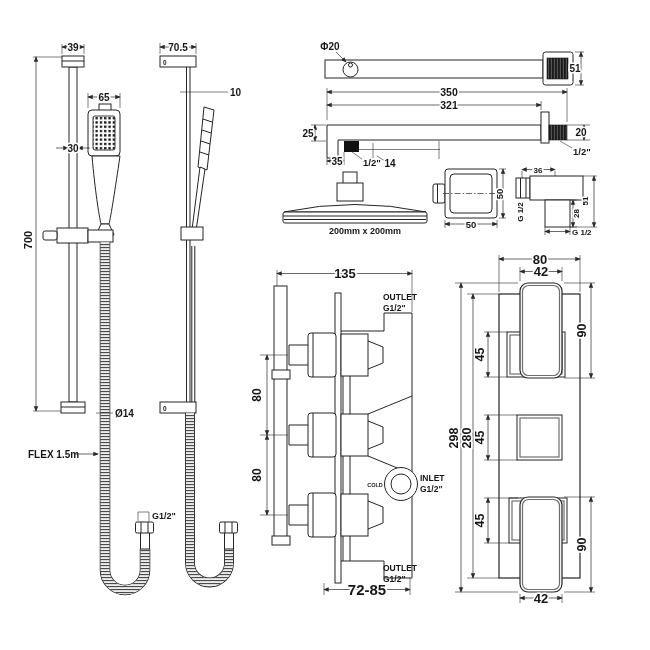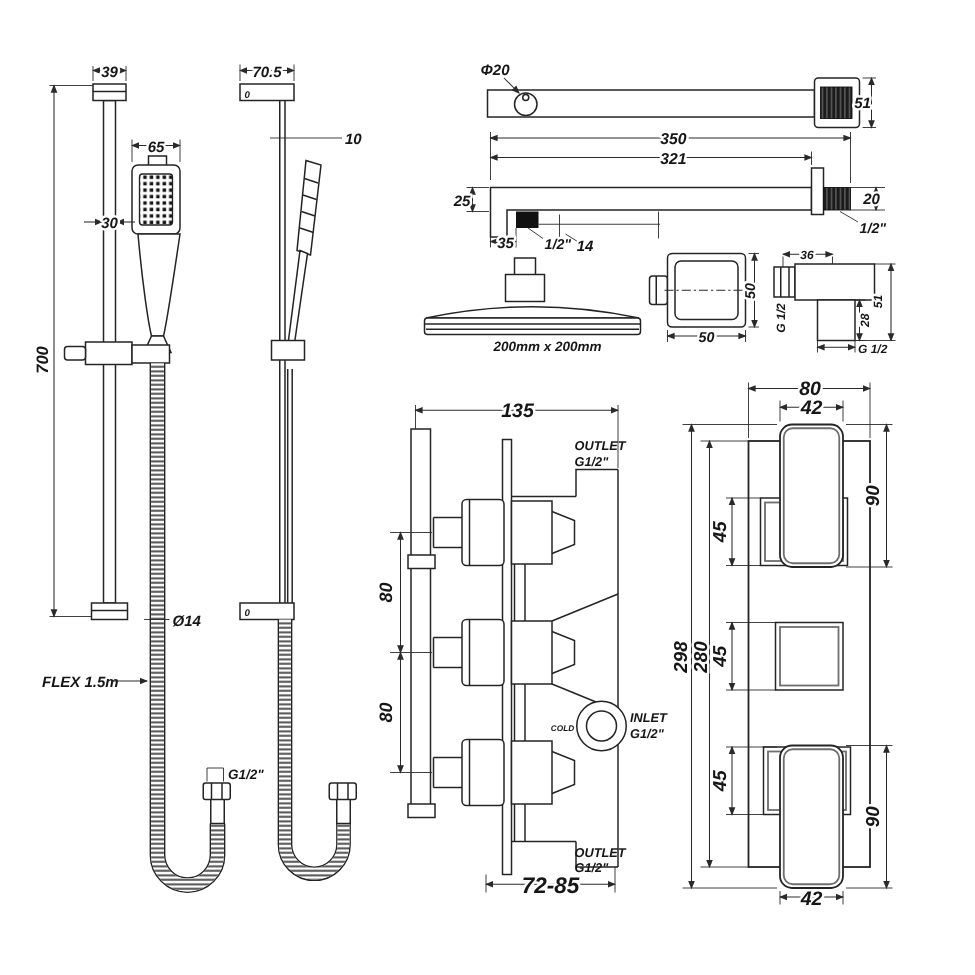--- a/index.html
+++ b/index.html
@@ -1,16 +1,16 @@
 <!DOCTYPE html>
 <html><head>
 <meta charset="utf-8">
 <style>
   html,body{margin:0;padding:0;background:#fff;}
-  .stage{position:relative;width:650px;height:650px;background:#fff;overflow:hidden;font-style:italic;}
+  .stage{position:relative;width:650px;height:650px;background:#fff;overflow:hidden;}
   svg{display:block;}
   text{font-family:"Liberation Sans","DejaVu Sans",sans-serif;font-weight:bold;fill:#161616;}
   .halo{paint-order:stroke fill;stroke:#ffffff;stroke-width:3.2px;stroke-linejoin:round;}
   .o{fill:#fff;stroke:#242424;stroke-width:1;}
   .o2{fill:#fff;stroke:#242424;stroke-width:1.2;}
   .ln{fill:none;stroke:#242424;stroke-width:1;}
   .thin{fill:none;stroke:#2a2a2a;stroke-width:.7;}
   .ext{fill:none;stroke:#2a2a2a;stroke-width:.6;}
   .dim{fill:none;stroke:#2a2a2a;stroke-width:.7;marker-start:url(#arw);marker-end:url(#arw);}
   .dimh{fill:none;stroke:#2a2a2a;stroke-width:.7;marker-end:url(#arw);}

